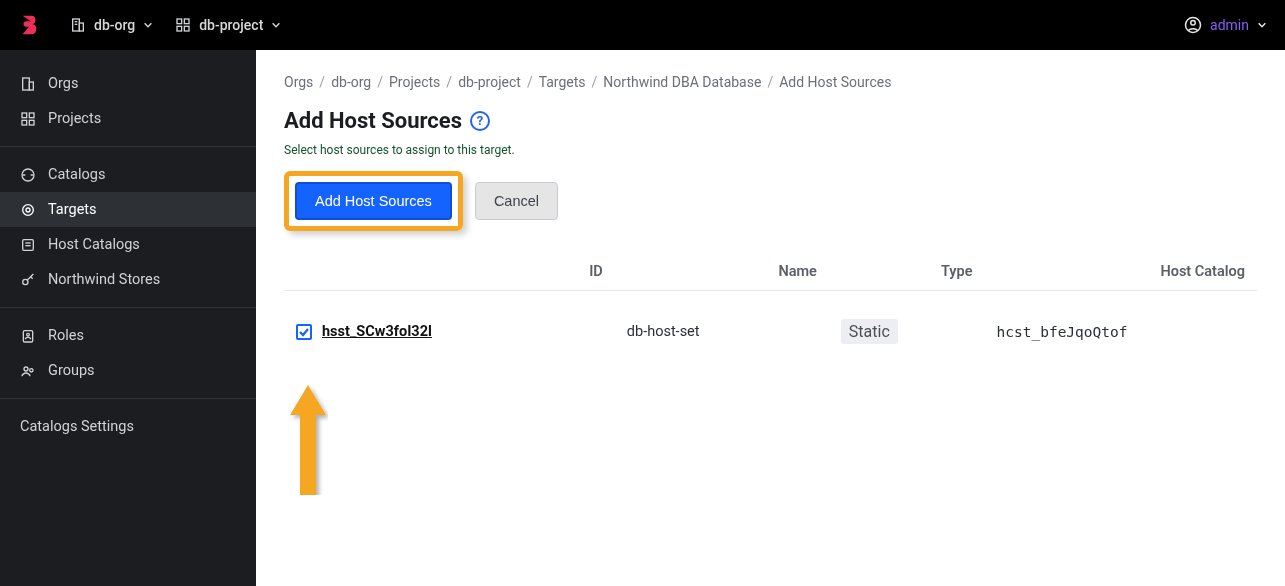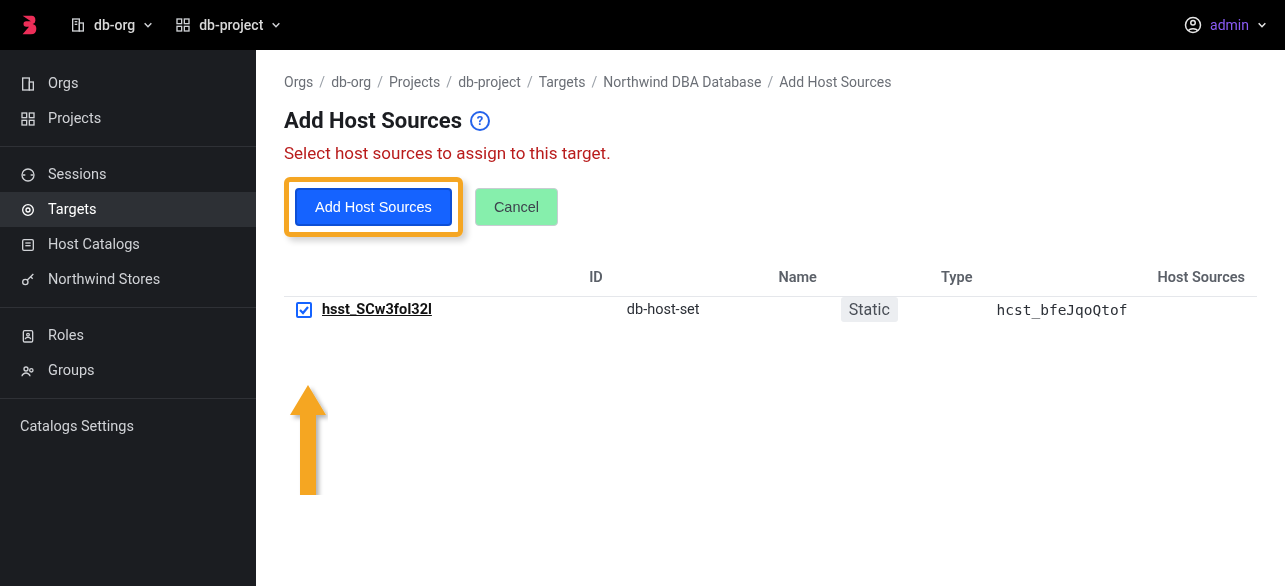--- a/index.html
+++ b/index.html
@@ -111,22 +111,22 @@
     color: #2563eb;
     border-radius: 50%;
     display: flex;
     align-items: center;
     justify-content: center;
     font-size: 13px;
     font-weight: 700;
     cursor: pointer;
   }
   .page-desc {
-    font-size: 17px;
-    color: #b91c1c;
+    font-size: 12px;
+    color: #14532d;
     margin-bottom: 14px;
   }
   .actions {
     display: flex;
     align-items: center;
     gap: 12px;
     margin-bottom: 22px;
   }
   .highlight-box {
     border: 5px solid #f5a623;
@@ -145,38 +145,38 @@
     border-radius: 4px;
     cursor: pointer;
     border: 1px solid transparent;
   }
   .btn-primary {
     background: #1563ff;
     color: #fff;
     border: 2px solid #0d4fd6;
   }
   .btn-secondary {
-    background: #86efac;
+    background: #e5e5e5;
     color: #3d434d;
     border: 1px solid #c8ccd2;
   }
   table.data {
     width: 100%;
     border-collapse: collapse;
     font-size: 14.5px;
   }
   table.data th {
     text-align: right;
     font-weight: 600;
     color: #5b6068;
     padding: 10px 12px;
     border-bottom: 1px solid #e5e7eb;
   }
   table.data td {
-    padding: 0 12px;
+    padding: 28px 12px;
     color: #2b2f36;
     vertical-align: middle;
   }
   .row-id {
     display: flex;
     align-items: center;
     gap: 10px;
   }
   .checkbox {
     width: 16px; height: 16px;
@@ -285,21 +285,21 @@
       </div>
     </div>
     <div class="nav-group">
       <div class="nav-item">
         <span class="nav-icon">
             <svg width="16" height="16" viewBox="0 0 24 24" fill="none" stroke="#d0d2d6" stroke-width="2">
               <circle cx="12" cy="12" r="9"></circle>
               <path d="M8 12 H4 M20 12 h-4"></path>
             </svg>
           </span>
-        <span>Sessions</span>
+        <span>Catalogs</span>
       </div>
       <div class="nav-item active">
         <span class="nav-icon">
             <svg width="16" height="16" viewBox="0 0 24 24" fill="none" stroke="#fff" stroke-width="2">
               <circle cx="12" cy="12" r="8"></circle>
               <circle cx="12" cy="12" r="3"></circle>
             </svg>
           </span>
         <span>Targets</span>
       </div>
@@ -381,21 +381,21 @@
       </span>
       <button class="btn btn-secondary">Cancel</button>
     </div>
 
     <table class="data">
       <thead>
         <tr>
           <th style="width:34%">ID</th>
           <th style="width:22%">Name</th>
           <th style="width:16%">Type</th>
-          <th>Host Sources</th>
+          <th>Host Catalog</th>
         </tr>
       </thead>
       <tbody>
         <tr>
           <td>
             <div class="row-id">
               <span class="checkbox">
                 <svg width="12" height="12" viewBox="0 0 12 12">
                     <path d="M2 6 L5 9 L10 3" stroke="#1563ff" stroke-width="2.2" fill="none"></path>
                   </svg>

